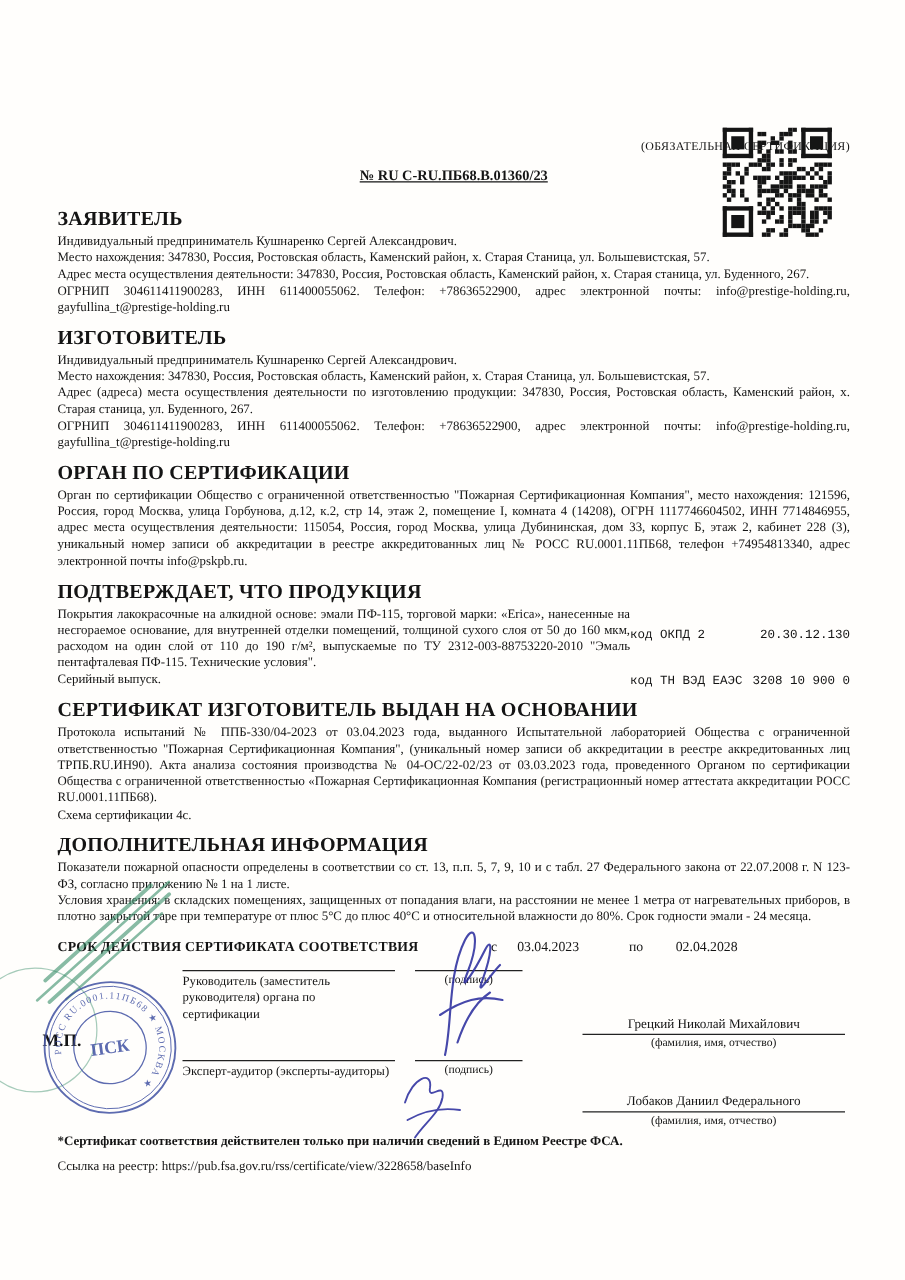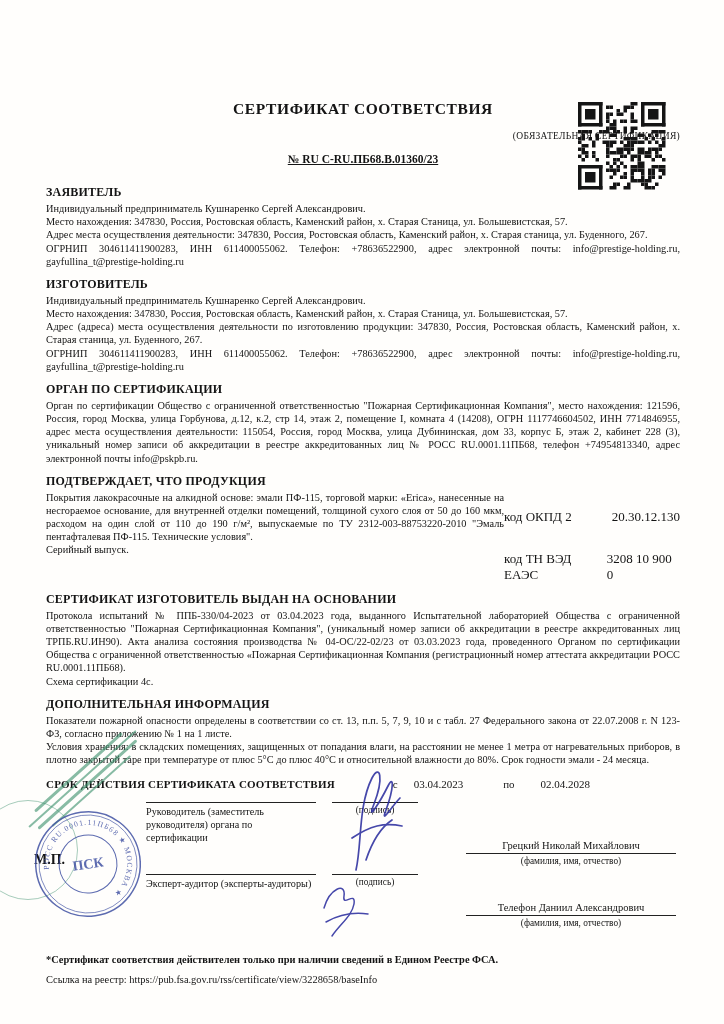--- a/index.html
+++ b/index.html
@@ -9,26 +9,26 @@
     background:#fffefc; color:#141414; overflow:hidden;
     font-family:"Liberation Serif", serif;
     padding:100px 44px 0 46px;
   }
   .title { text-align:center; font-weight:bold; font-size:15.5px; letter-spacing:.6px; }
   .subtitle { text-align:right; font-size:9.5px; margin-top:13px; letter-spacing:.3px; }
   .cert-number { text-align:center; font-weight:bold; font-size:11.5px; margin-top:12px; text-decoration:underline; }
   .qr { position:absolute; top:102px; right:58px; width:88px; height:88px; }
   section { margin-top:9px; }
   section.first { margin-top:20px; }
-  .h { font-weight:bold; font-size:12px; margin-bottom:2px; letter-spacing:.2px; }
+  .h { font-weight:bold; font-size:16px; margin-bottom:2px; letter-spacing:.2px; }
   .b { font-size:10.3px; line-height:1.28; text-align:justify; white-space:pre-line; overflow-wrap:anywhere; }
   
   .prod-row { display:flex; }
   .prod-text { width:458px; }
-  .codes { margin-left:auto; width:176px; font-size:13px; padding-top:18px; }
+  .codes { margin-left:auto; width:176px; font-size:10px; padding-top:18px;font-family:Liberation Mono, monospace; }
   .code-row { display:flex; justify-content:space-between; }
   .code-row.second { margin-top:26px; }
   
   .validity { display:flex; align-items:baseline; margin-top:12px; font-size:11px;font-family:Liberation Serif, serif; }
   .validity .vh { font-weight:bold; letter-spacing:.2px; }
   .v-from-label { margin-left:58px; }
   .v-from-date { margin-left:16px; }
   .v-to-label { margin-left:40px; }
   .v-to-date { margin-left:26px; }
   
@@ -52,21 +52,21 @@
   .green-lines i:nth-child(1){ width:78%; margin-left:10%; }
   .green-lines i:nth-child(2){ width:96%; }
   .green-lines i:nth-child(3){ width:88%; margin-left:4%; }
   .green-lines i:nth-child(4){ width:70%; margin-left:12%; }
   .green-ring { position:absolute; left:-54px; top:-8px; width:100px; height:100px;
     border:1.5px solid rgba(58,143,107,.45); border-radius:50%; z-index:0; }
   .sig-svg { position:absolute; z-index:2; }
   .sig1 { left:278px; top:-40px; width:100px; height:112px; }
   .sig2 { left:266px; top:76px; width:72px; height:62px; }
   
-  .footer { margin-top:26px; }
+  .footer { margin-top:6px; }
   .footer .note { font-size:10.4px; font-weight:bold; }
   .footer .link { font-size:10.4px; margin-top:9px; }
 </style>
 </head>
 <body>
 
 <div class="page">
 
   <div class="qr">
     <svg id="qr-svg" xmlns="http://www.w3.org/2000/svg" width="87.5" height="87.5" viewBox="0 0 87.5 87.5">
@@ -281,21 +281,20 @@
         <rect x="84" y="0" width="3.5" height="24.5" fill="#151515"></rect>
         <rect x="70" y="7" width="10.5" height="10.5" fill="#151515"></rect>
         <rect x="0" y="63" width="24.5" height="3.5" fill="#151515"></rect>
         <rect x="0" y="84" width="24.5" height="3.5" fill="#151515"></rect>
         <rect x="0" y="63" width="3.5" height="24.5" fill="#151515"></rect>
         <rect x="21" y="63" width="3.5" height="24.5" fill="#151515"></rect>
         <rect x="7" y="70" width="10.5" height="10.5" fill="#151515"></rect>
       </svg>
   </div>
 
-  <div class="title">СЕРТИФИКАТ СООТВЕТСТВИЯ</div>
   <div class="subtitle">(ОБЯЗАТЕЛЬНАЯ СЕРТИФИКАЦИЯ)</div>
   <div class="cert-number">№ RU С-RU.ПБ68.В.01360/23</div>
 
   <section class="first">
     <div class="h">ЗАЯВИТЕЛЬ</div>
     <div class="b">Индивидуальный предприниматель Кушнаренко Сергей Александрович.
 Место нахождения: 347830, Россия, Ростовская область, Каменский район, х. Старая Станица, ул. Большевистская, 57.
 Адрес места осуществления деятельности: 347830, Россия, Ростовская область, Каменский район, х. Старая станица, ул. Буденного, 267.
 ОГРНИП 304611411900283, ИНН 611400055062. Телефон: +78636522900, адрес электронной почты: info@prestige-holding.ru, gayfullina_t@prestige-holding.ru</div>
   </section>
@@ -406,21 +405,21 @@
         </div>
       </div>
 
       <div class="sig-row r2">
         <div class="role-col">Эксперт-аудитор (эксперты-аудиторы)</div>
         <div class="sig-col">
           <div class="rule"></div>
           <div class="cap">(подпись)</div>
         </div>
         <div class="name-col">
-          <div class="name">Телефон Даниил Александрович</div>
+          <div class="name">Лобаков Даниил Федерального</div>
           <div class="rule"></div>
           <div class="cap">(фамилия, имя, отчество)</div>
         </div>
       </div>
     </div>
   </div>
 
   <div class="footer">
     <div class="note">*Сертификат соответствия действителен только при наличии сведений в Едином Реестре ФСА.</div>
     <div class="link">Ссылка на реестр: https://pub.fsa.gov.ru/rss/certificate/view/3228658/baseInfo</div>

